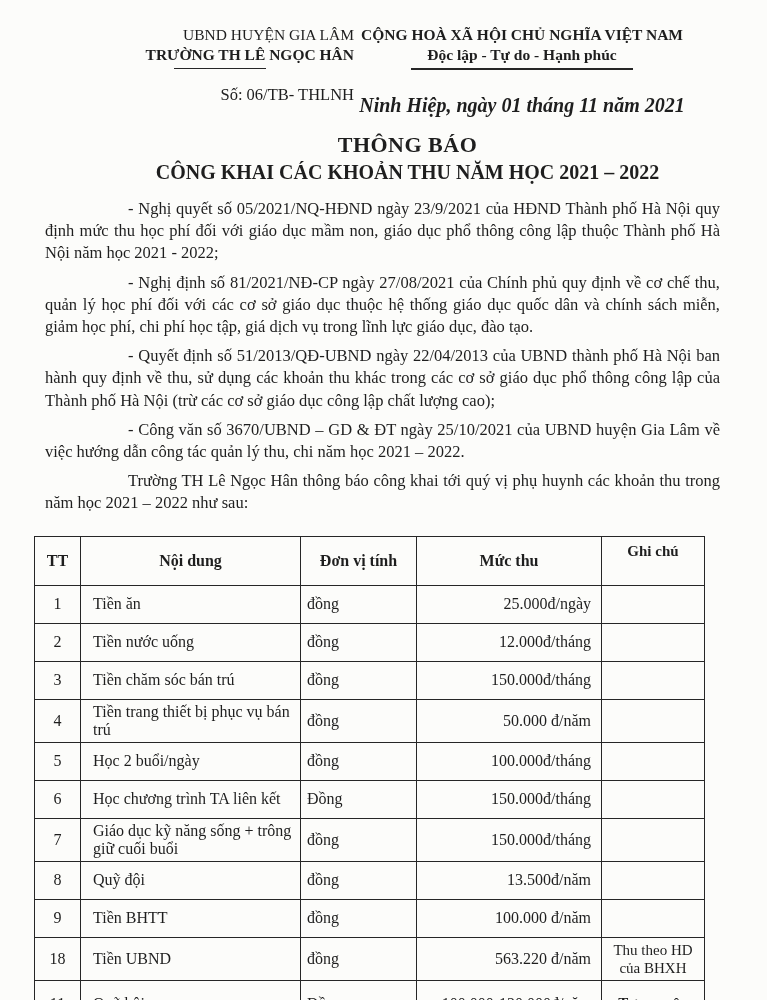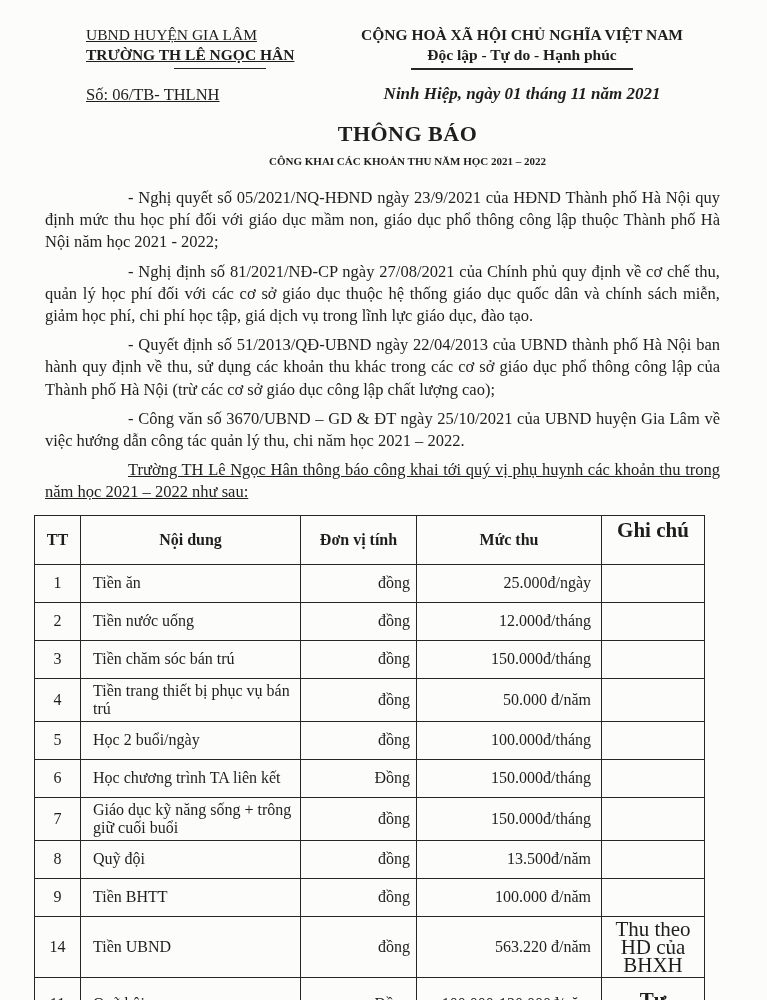--- a/index.html
+++ b/index.html
@@ -10,60 +10,60 @@
     margin:0 auto;
     background:#fcfcfa;
     color:#1e1e1e;
     font-family:"Liberation Serif","DejaVu Serif",serif;
     box-sizing:border-box;
     padding-top:25px;
     overflow:hidden;
   }
   
   .doc-header{display:flex;align-items:flex-start;}
-  .hdr-left{width:268px;margin-left:86px;text-align:left;text-decoration:underline;}
+  .hdr-left{width:268px;margin-left:86px;text-align:right;}
   .hdr-right{width:336px;margin-left:0;text-align:center;}
   .hdr-line{font-size:15.5px;line-height:20px;white-space:nowrap;}
   .w700{font-weight:700;}
   .hdr-rule-left{width:92px;border-bottom:1.7px solid #262626;margin:3px auto 0;}
   .hdr-rule-right{width:222px;border-bottom:2px solid #262626;margin:3px auto 0;}
   .doc-number{margin-top:15px;font-size:16.5px;line-height:21px;}
-  .doc-date{margin-top:13px;font-size:17px;line-height:21px;font-style:italic;font-weight:600;}
+  .doc-date{margin-top:25px;font-size:20px;line-height:21px;font-style:italic;font-weight:600;}
   
   .title-block{text-align:center;margin-top:16px;padding-left:48px;}
   .title-main{font-size:22px;font-weight:700;line-height:26px;letter-spacing:0.5px;}
-  .title-sub{font-size:11px;font-weight:700;line-height:22px;margin-top:3px;}
+  .title-sub{font-size:20px;font-weight:700;line-height:22px;margin-top:3px;}
   
   .doc-body{margin:15px 47px 0 45px;font-size:16.5px;line-height:22.2px;text-align:justify;}
   .doc-body p{margin:0 0 7px;text-indent:83px;}
-  .doc-body p.last{margin-bottom:11px;text-decoration:underline;}
+  .doc-body p.last{margin-bottom:21px;}
   
   table.fees{
     border-collapse:collapse;
     margin-left:34px;
     width:605px;
     font-size:16px;
     table-layout:fixed;
   }
   table.fees th,table.fees td{
     border:1.7px solid #262626;
     padding:3px 6px;
     vertical-align:middle;
     overflow:hidden;
   }
   table.fees th{height:40px;font-weight:700;text-align:center;}
   table.fees th.c4{vertical-align:top;padding-top:5px;}
   table.fees td{height:31px;}
   .c0{width:33px;text-align:center;}
   .c1{width:207px;text-align:left;}
   table.fees td.c1{padding-left:12px;}
-  .c2{width:103px;text-align:right;}
+  .c2{width:103px;text-align:left;}
   .c3{width:172px;text-align:right;}
   table.fees td.c3{padding-right:10px;}
-  .c4{width:90px;text-align:center;font-size:21px;line-height:18px;}
+  .c4{width:90px;text-align:center;font-size:15px;line-height:18px;}
   table.fees tr:last-child td.c4{vertical-align:top;padding-top:13px;font-weight:bold;}
 </style>
 </head>
 <body>
 
 <div class="page">
 
   <div class="doc-header">
     <div class="hdr-left">
       <div class="hdr-line">UBND HUYỆN GIA LÂM</div>
@@ -160,21 +160,21 @@
           <td class="c4"></td>
         </tr>
         <tr>
           <td class="c0">9</td>
           <td class="c1">Tiền BHTT</td>
           <td class="c2">đồng</td>
           <td class="c3">100.000 đ/năm</td>
           <td class="c4"></td>
         </tr>
         <tr>
-          <td class="c0">14</td>
+          <td class="c0">18</td>
           <td class="c1">Tiền UBND</td>
           <td class="c2">đồng</td>
           <td class="c3">563.220 đ/năm</td>
           <td class="c4">Thu theo HD của BHXH</td>
         </tr>
         <tr>
           <td class="c0">11</td>
           <td class="c1">Quỹ hội</td>
           <td class="c2">Đồng</td>
           <td class="c3">100.000-120.000đ/năm</td>

